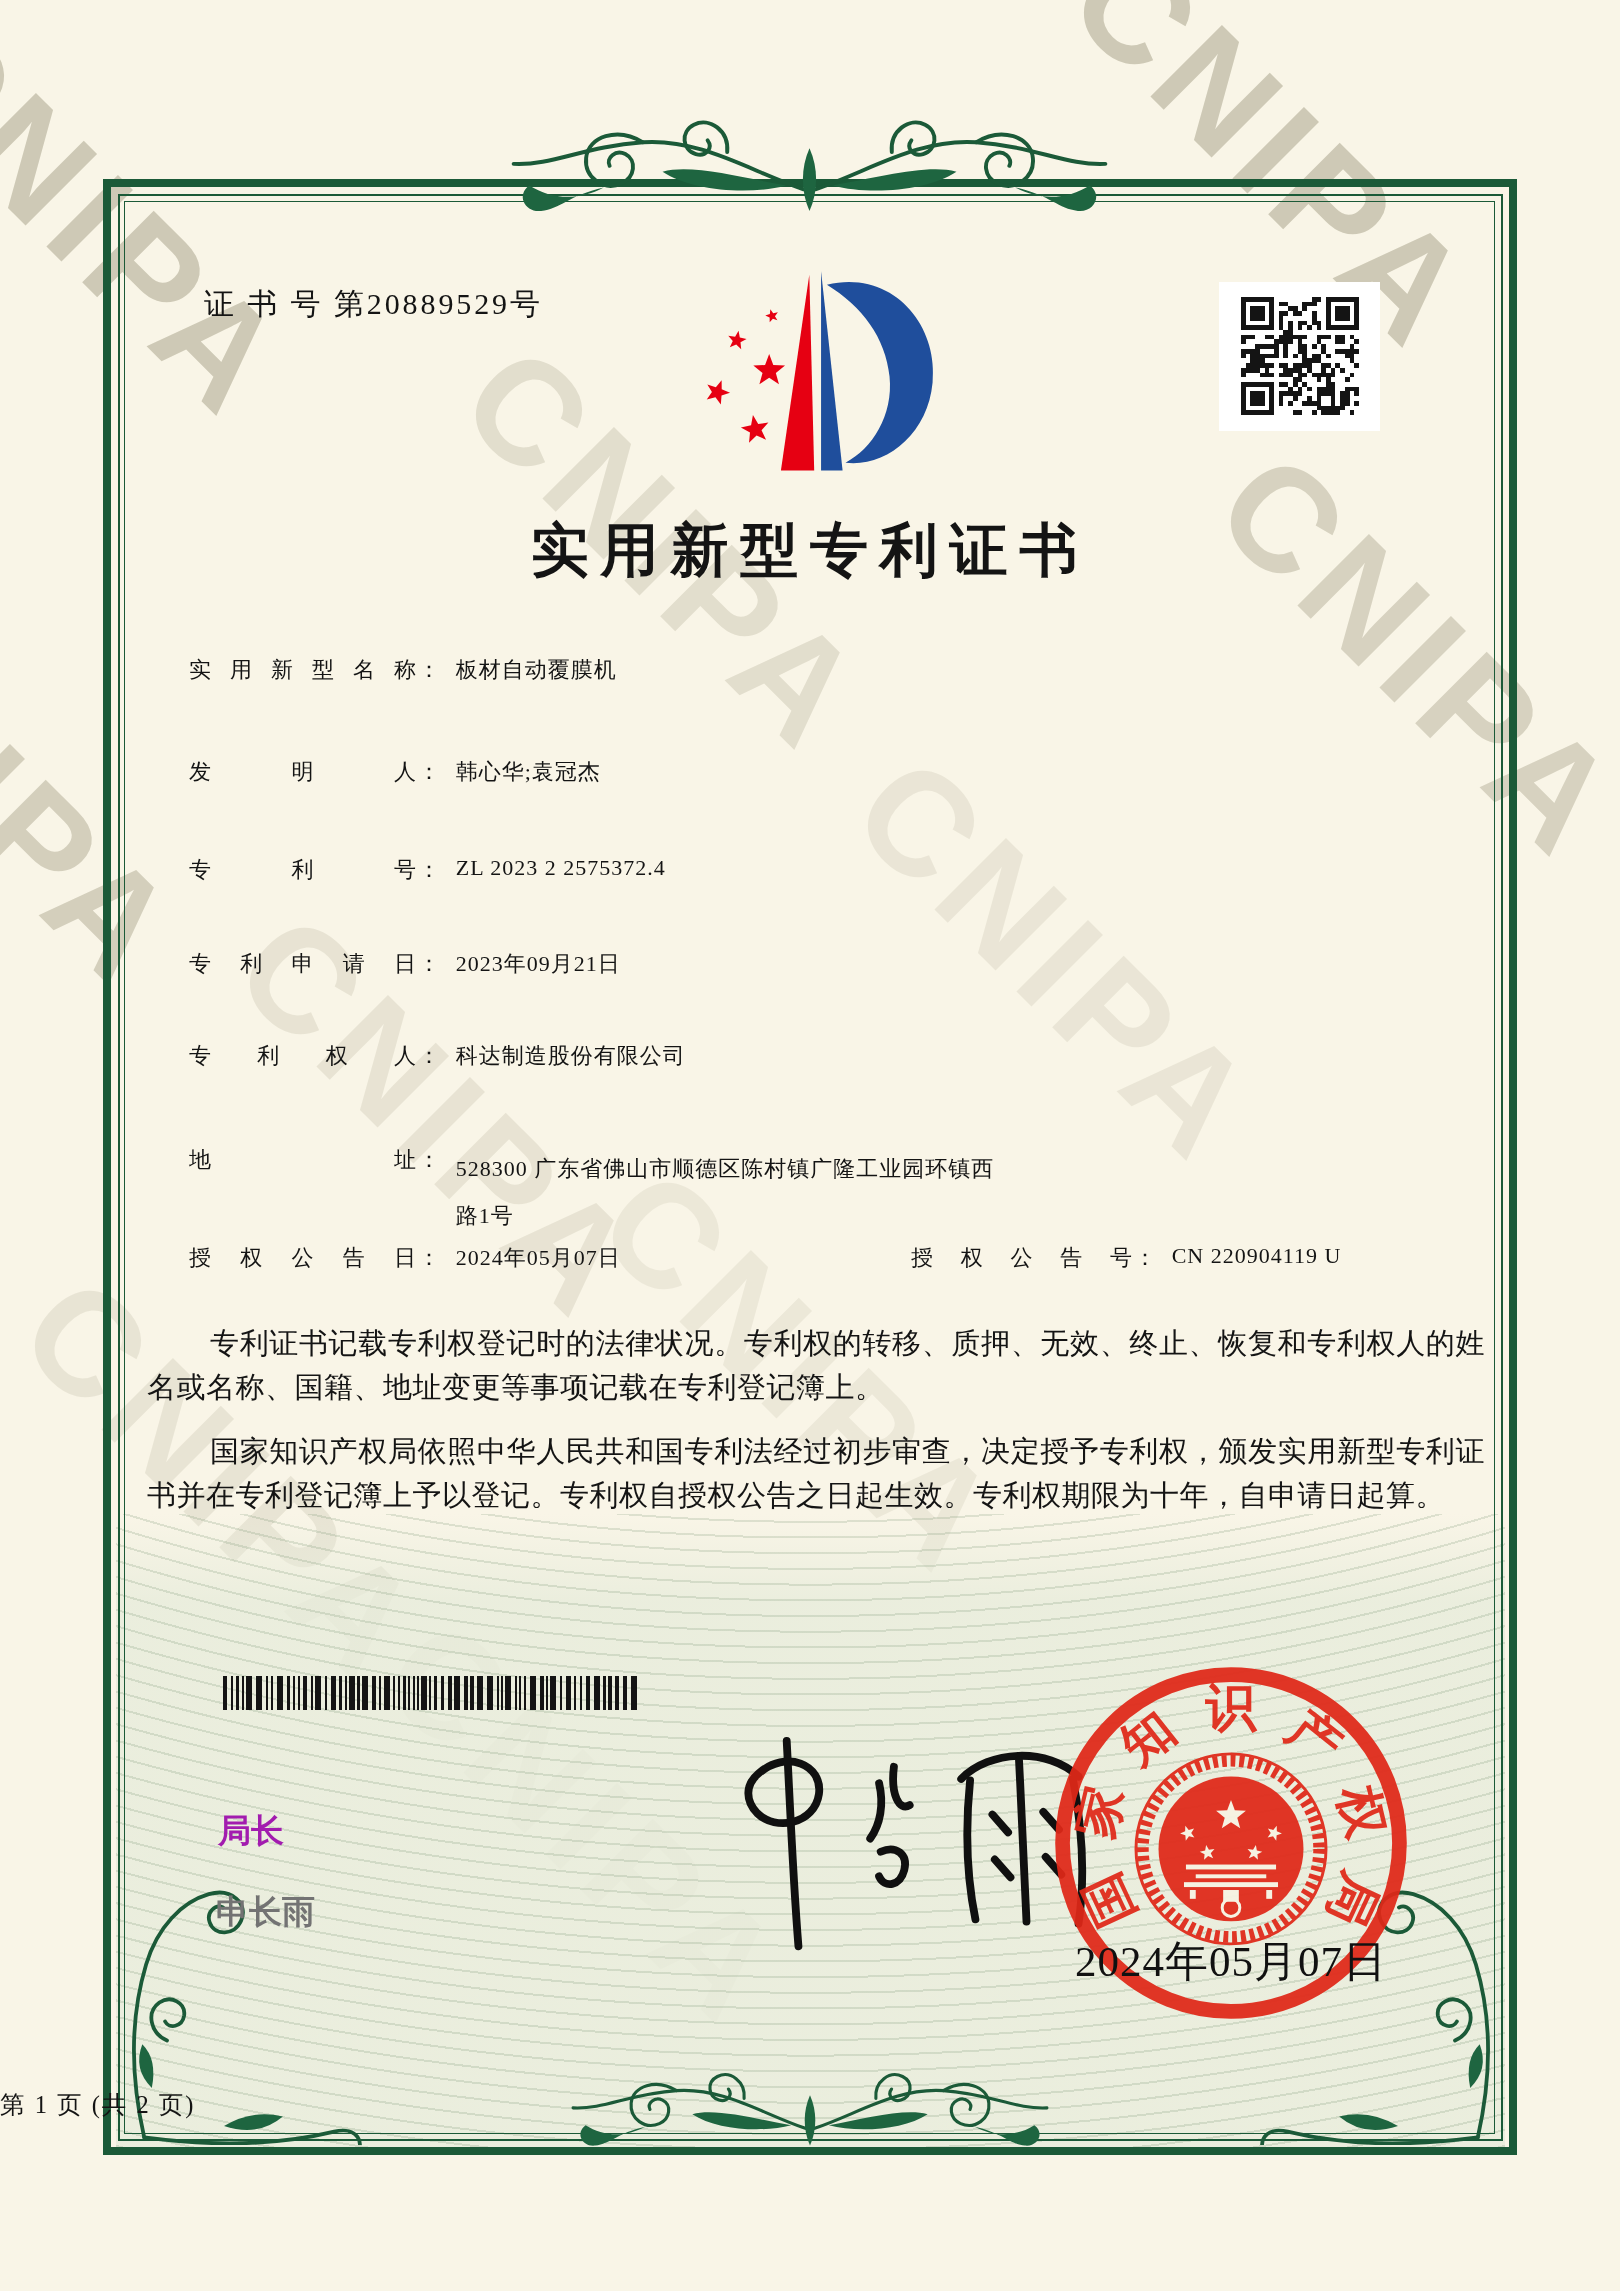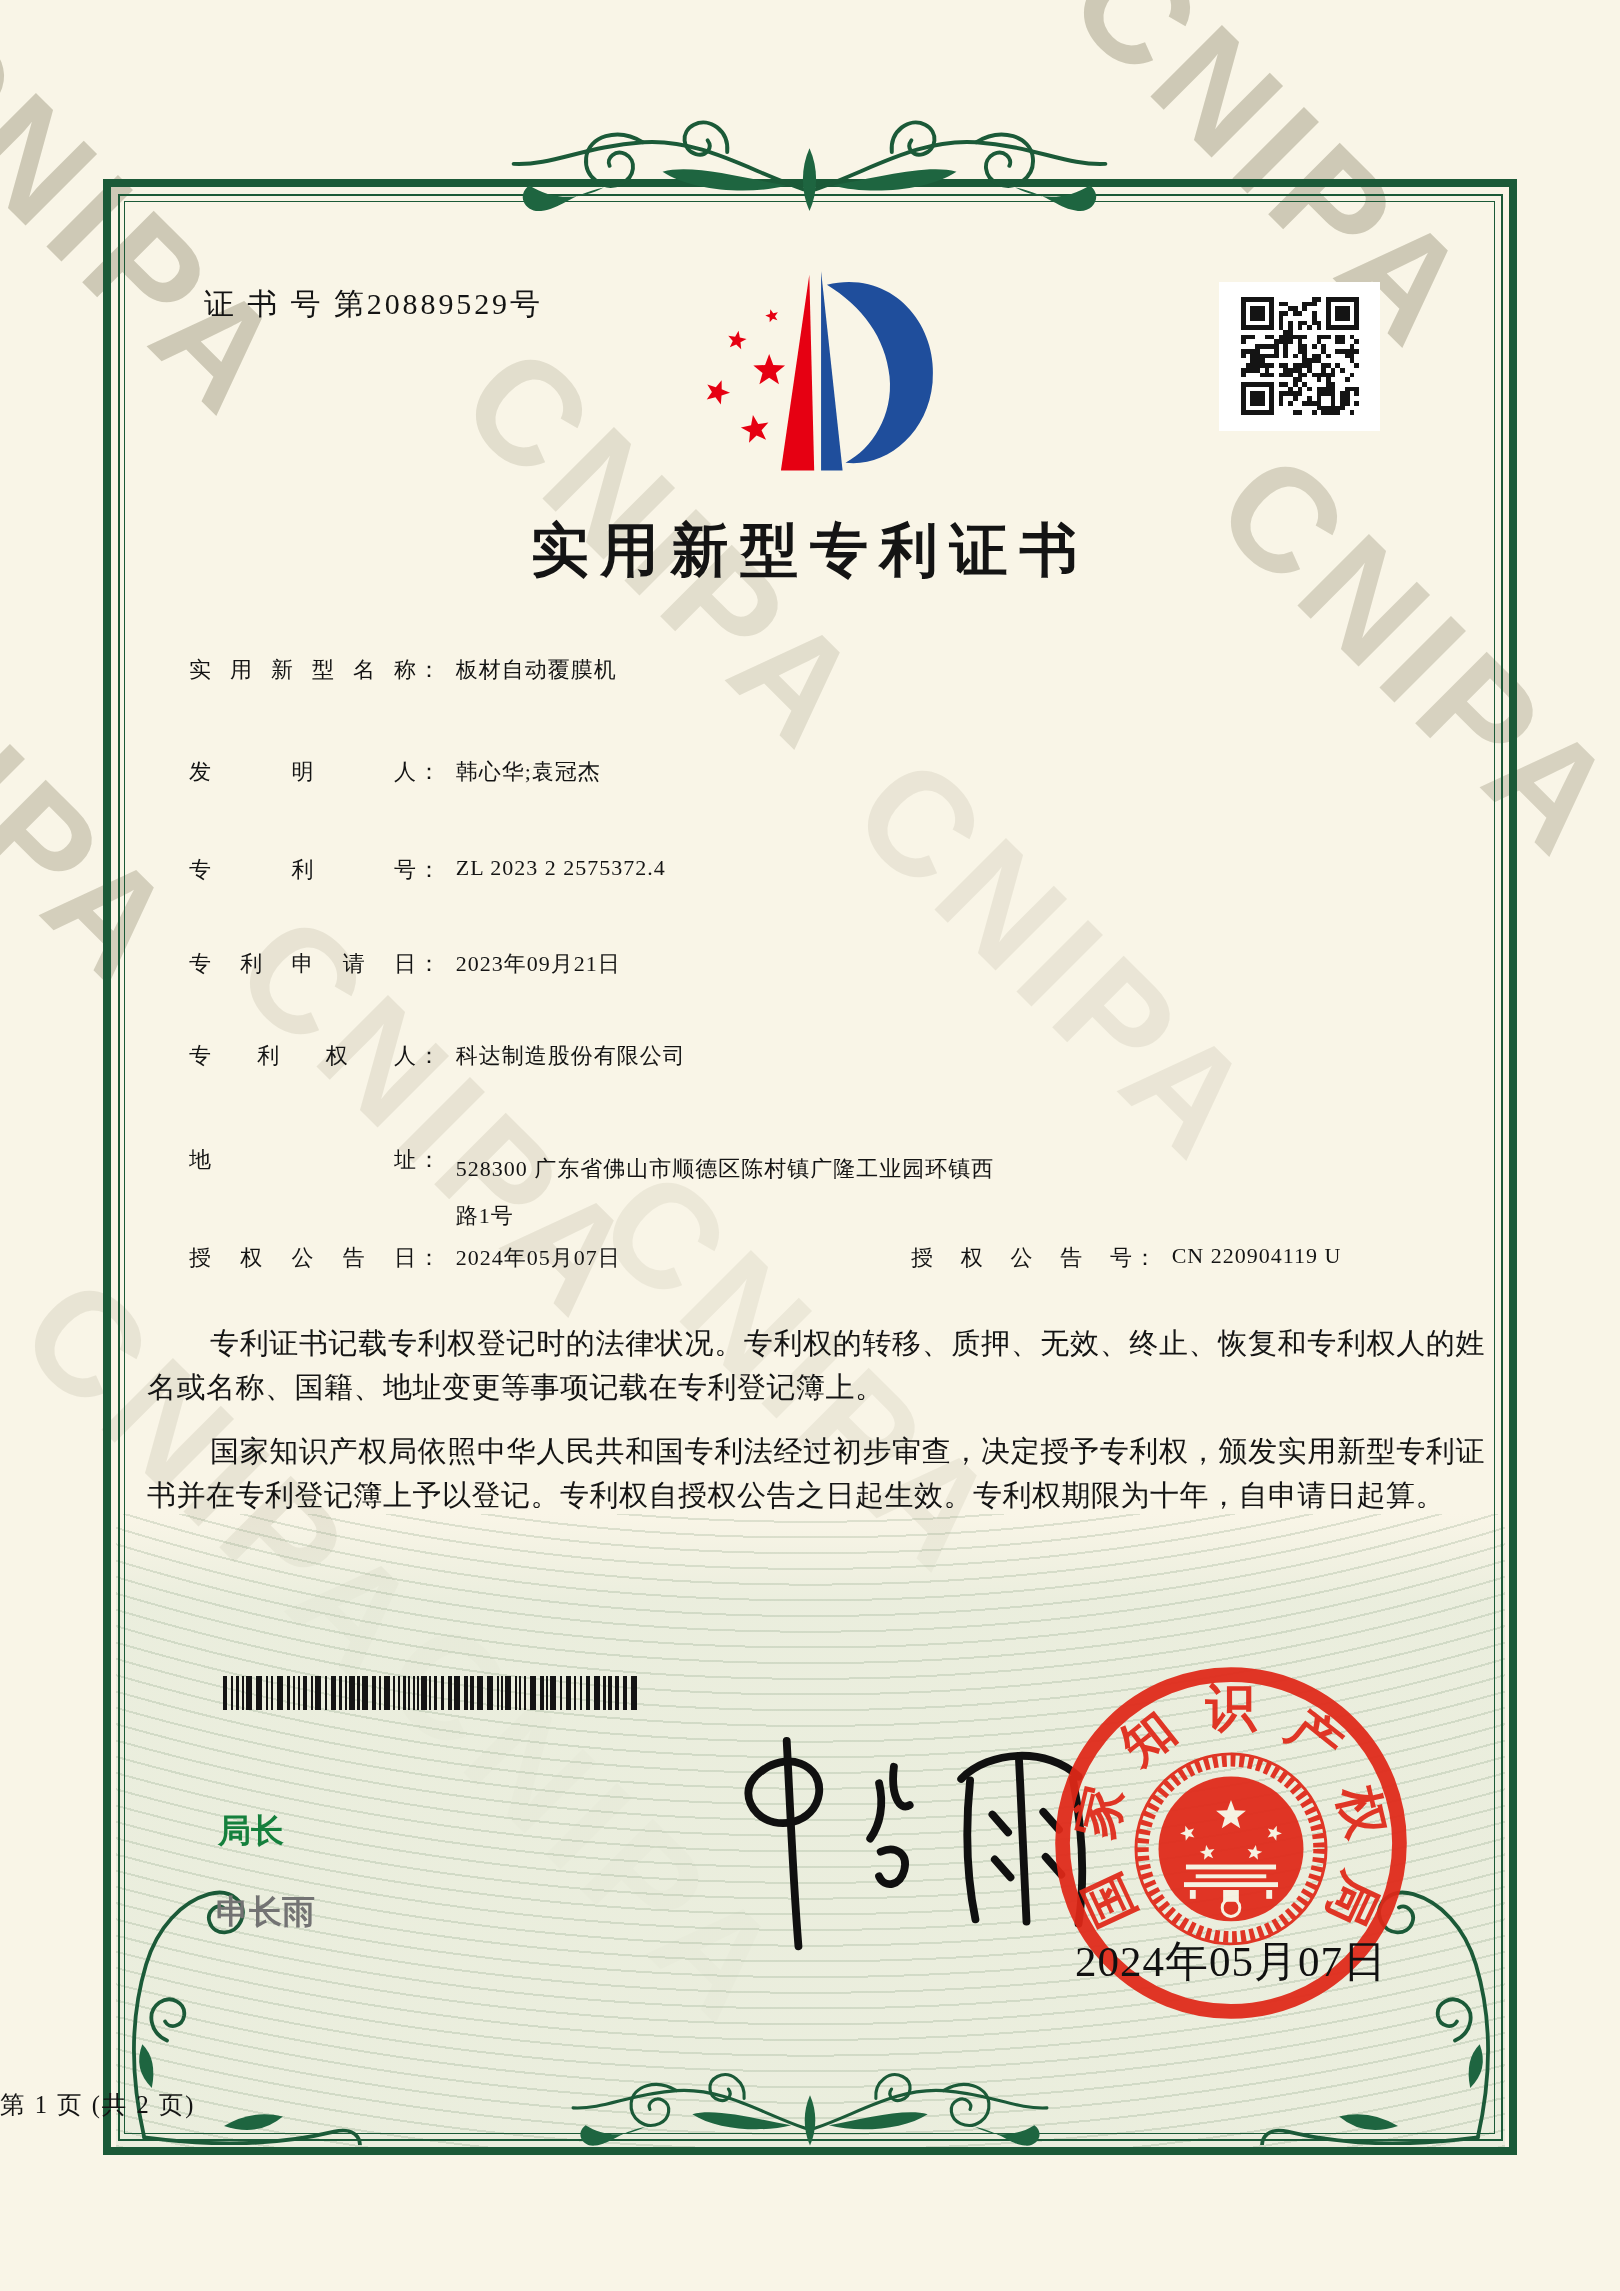--- a/index.html
+++ b/index.html
@@ -48,21 +48,21 @@
   .fvalue.wide{width:823px; line-height:47px;}
   .grant2{position:absolute; left:722px; top:0; white-space:nowrap;}
   .grant2 .flabel{width:221px;}
   
   .paras{left:147px; top:1321px; width:1338px;}
   .paras p{margin:0 0 19.6px 0; font-size:29px; line-height:44px; text-indent:63px; text-align:justify; letter-spacing:0.5px;}
   
   .barcode{left:223px; top:1676px; width:421px; height:34px; display:flex; align-items:stretch;}
   .barcode i{display:block; background:#141414; height:100%;}
   
-  .signer-title{left:218px; top:1809px; font:600 33px "Liberation Sans", sans-serif; color:#15803d;}
+  .signer-title{left:218px; top:1809px; font:600 33px "Liberation Sans", sans-serif; color:#a21caf;}
   .signer-name{left:216px; top:1878px; font:600 33px "Liberation Sans", sans-serif; color:#737373;margin-top:12px;}
   .sig{left:698px; top:1725px;}
   .sig path{stroke:#101010; stroke-width:8; fill:none; stroke-linecap:round; stroke-linejoin:round;}
   
   .seal{left:1041px; top:1653px;}
   .seal *{pointer-events:none;}
   .seal-date{
     left:1045px; top:1933px; width:372px; text-align:center;
     font-size:43px; color:#111; letter-spacing:1px;
   }

